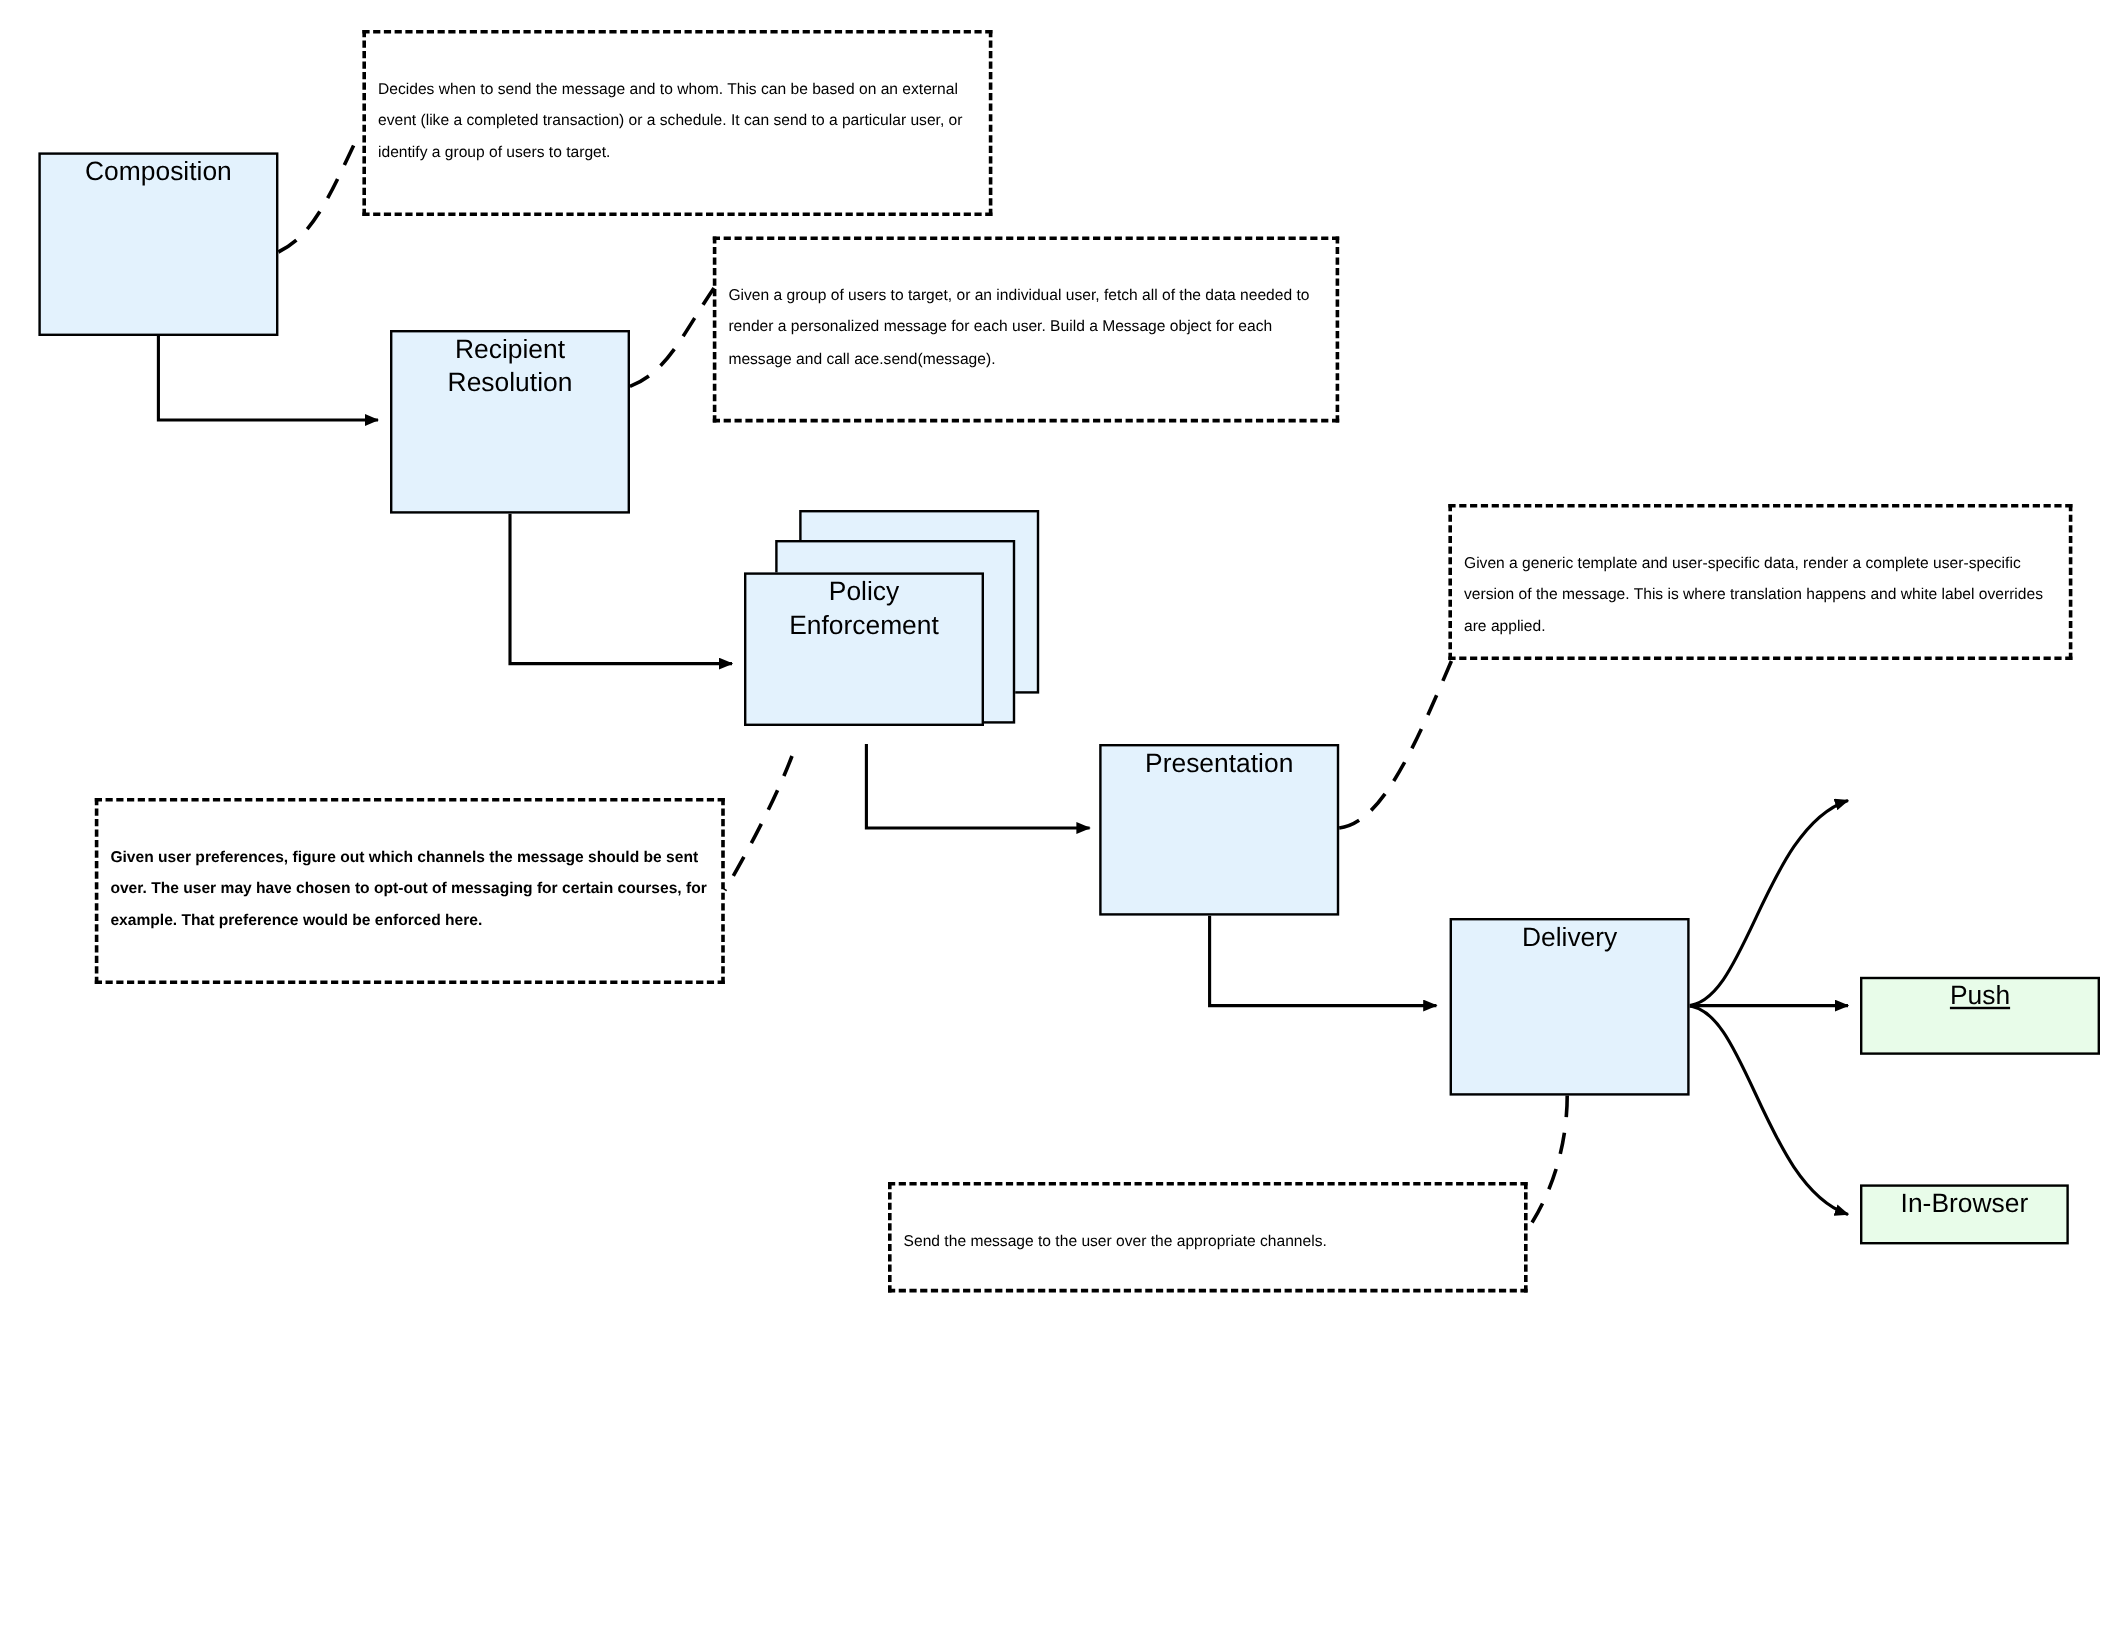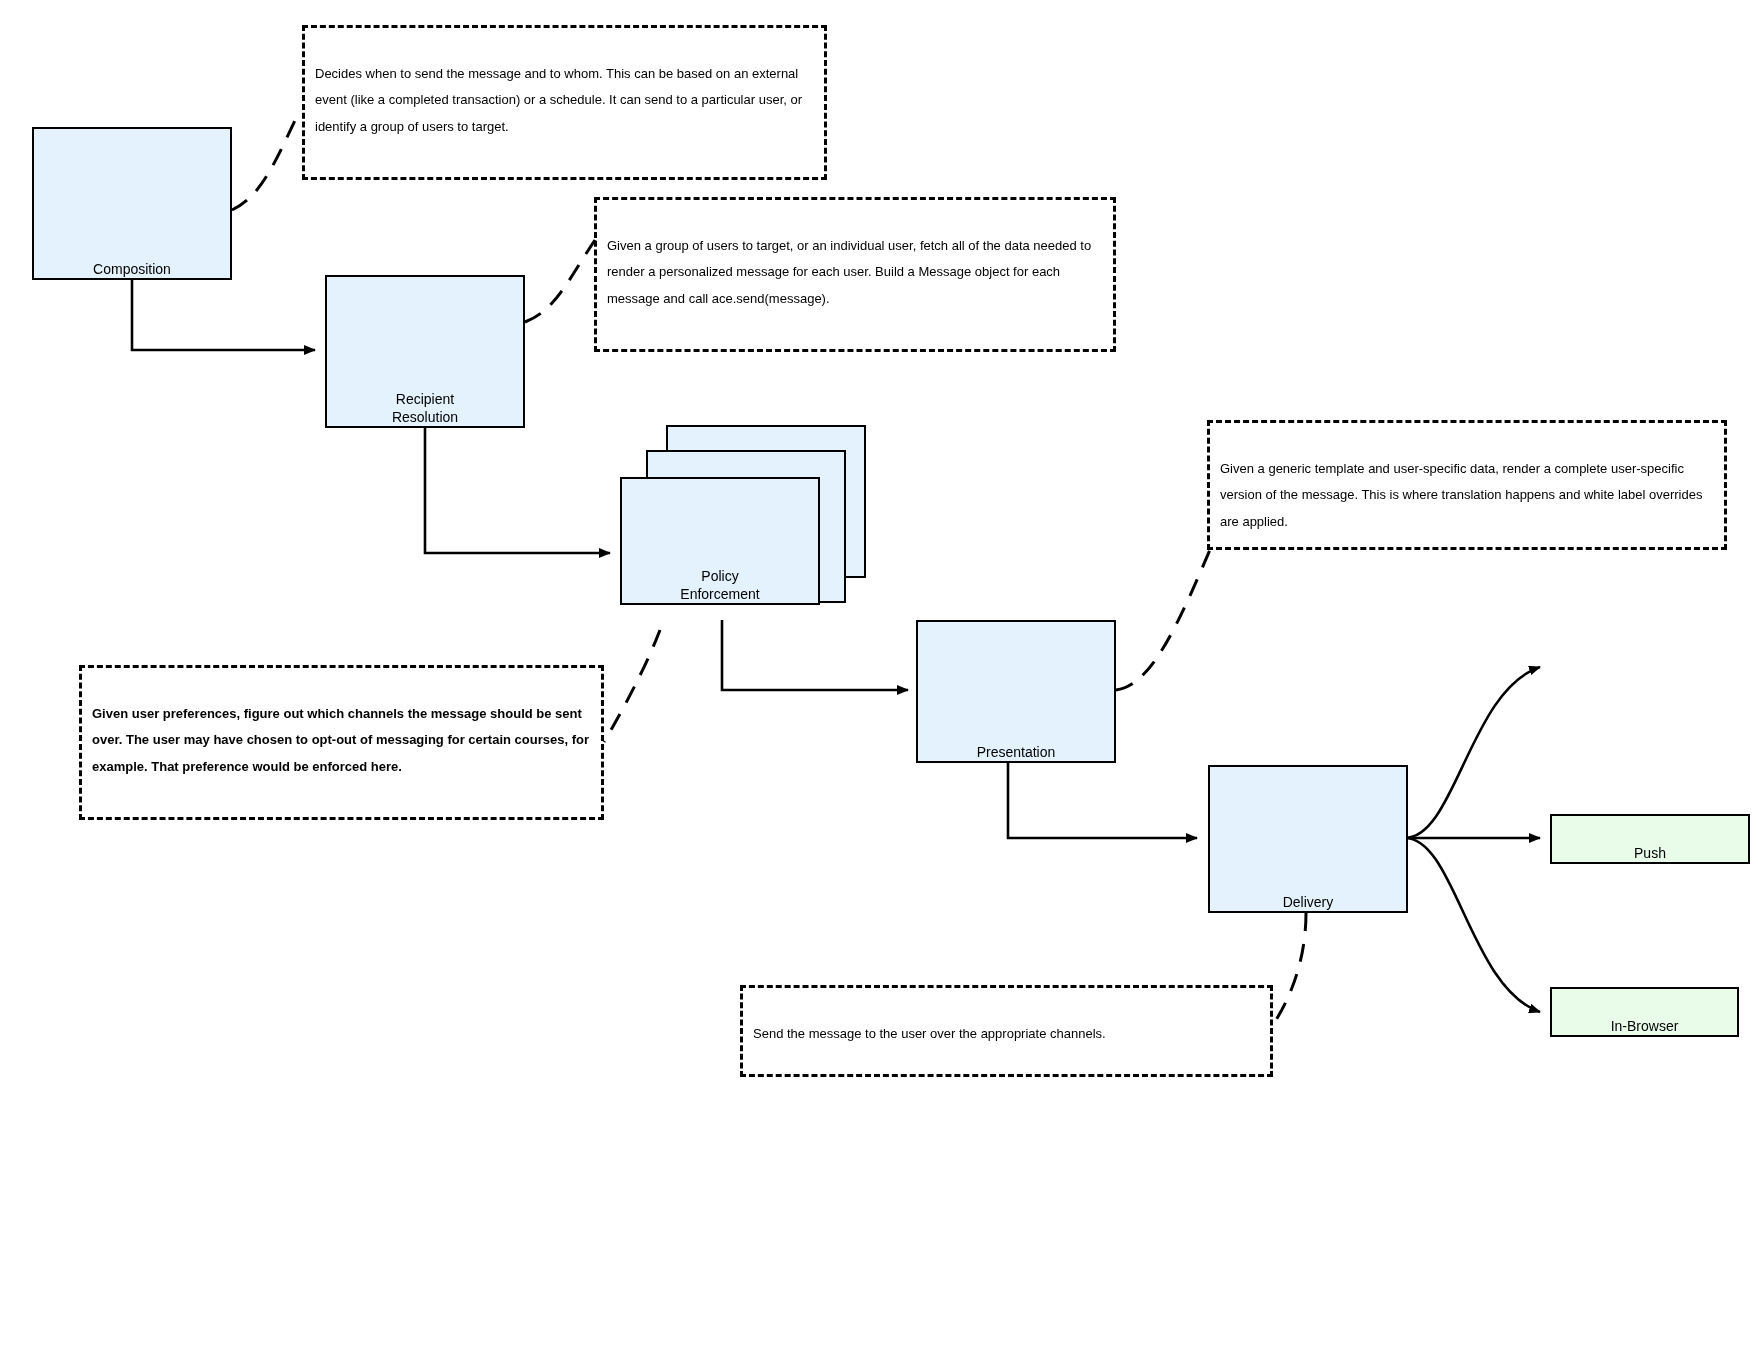--- a/index.html
+++ b/index.html
@@ -19,24 +19,24 @@
     left: 0;
     top: 0;
     width: 1758px;
     height: 1360px;
   }
   .node {
     position: absolute;
     box-sizing: border-box;
     border: 2.5px solid #000000;
     display: flex;
-    align-items: flex-end;
+    align-items: flex-start;
     justify-content: center;
     text-align: center;
-    font-size: 14px;
+    font-size: 22px;
     line-height: 1.25;
     color: #000000;
     background: #e3f2fd;
     z-index: 5;
   }
   .node.stack-shadow {
     z-index: 3;
   }
   .node.green {
     background: #e8fce9;
@@ -128,25 +128,25 @@
 
   <div class="node" style="left:916px; top:620px; width:200px; height:143px;">
     <span>Presentation</span>
   </div>
 
   <div class="node" style="left:1208px; top:765px; width:200px; height:148px;">
     <span>Delivery</span>
   </div>
 
 
-  <div class="node green" style="left:1550px; top:814px; width:200px; height:50px;">
+  <div class="node green" style="left:1550px; top:814px; width:200px; height:65px;text-decoration:underline;">
     <span>Push</span>
   </div>
 
-  <div class="node green" style="left:1550px; top:987px; width:189px; height:50px;">
+  <div class="node green" style="left:1550px; top:987px; width:174px; height:50px;">
     <span>In-Browser</span>
   </div>
 
   <svg class="edges edges-top" viewBox="0 0 1758 1360">
 
     <path d="M232,210 C262,196 276,160 300,110" stroke="#000000" stroke-width="3" fill="none" stroke-dasharray="18,13"></path>
 
     <path d="M525,322 C556,310 568,280 595,240" stroke="#000000" stroke-width="3" fill="none" stroke-dasharray="18,13"></path>
 
     <path d="M660,630 C644,672 616,722 604,742" stroke="#000000" stroke-width="3" fill="none" stroke-dasharray="18,13"></path>

